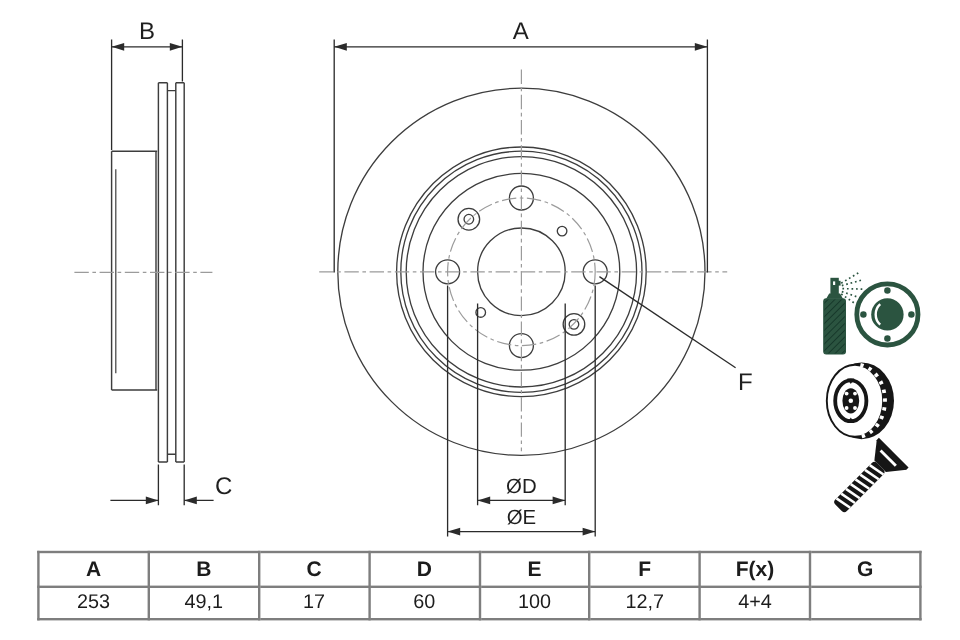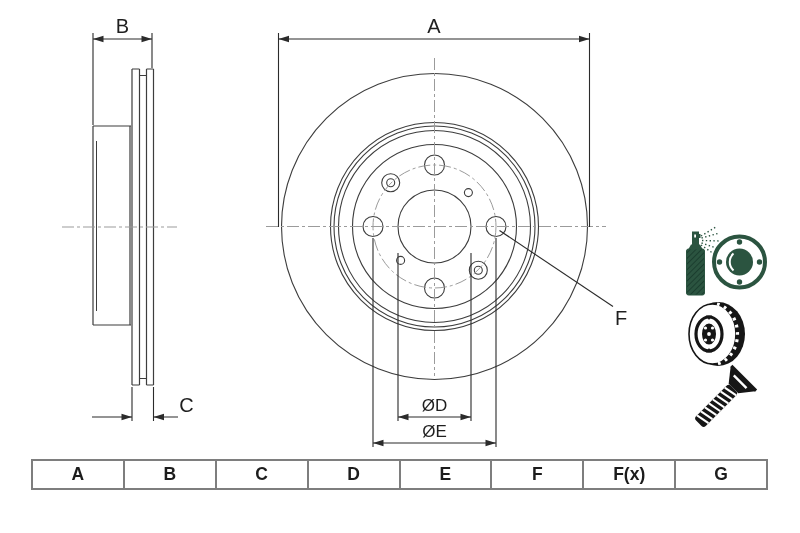--- a/index.html
+++ b/index.html
@@ -168,15 +168,25 @@
         <tr>
     <th>A</th>
     <th>B</th>
     <th>C</th>
     <th>D</th>
     <th>E</th>
     <th>F</th>
     <th>F(x)</th>
     <th>G</th>
   </tr>
+  <tr>
+    <td>253</td>
+    <td>49,1</td>
+    <td>17</td>
+    <td>60</td>
+    <td>100</td>
+    <td>12,7</td>
+    <td>4+4</td>
+    <td></td>
+  </tr>
 </tbody>
     </table>
 </div>
 
 </body></html>

